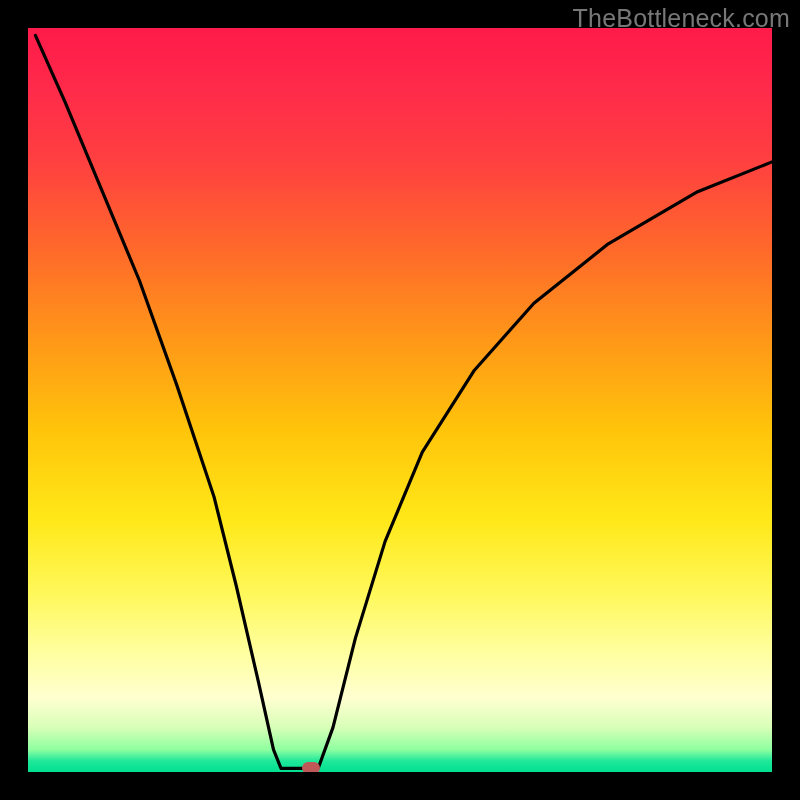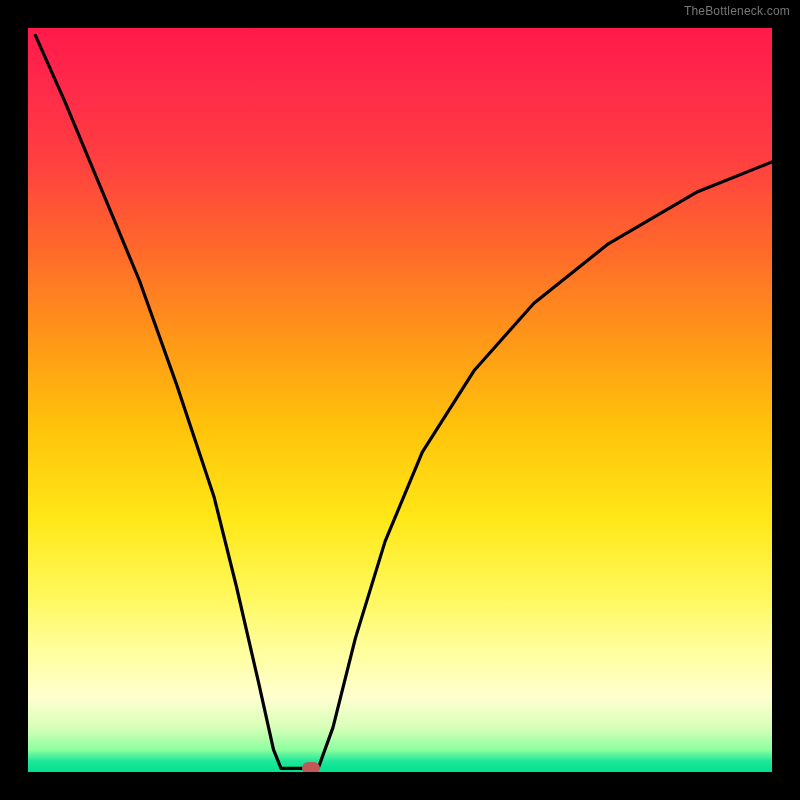--- a/index.html
+++ b/index.html
@@ -43,21 +43,21 @@
       #8effa0 97%,
       #20e89a 98.5%,
       #00e090 100%
     );
   }
   .watermark {
     position: absolute;
     top: 4px;
     right: 10px;
     color: #777;
-    font-size: 12px;
+    font-size: 25px;
     letter-spacing: 0.2px;
     font-weight: 400;
     user-select: none;
   }
   svg.curve {
     position: absolute;
     inset: 0;
   }
   .marker {
     position: absolute;

